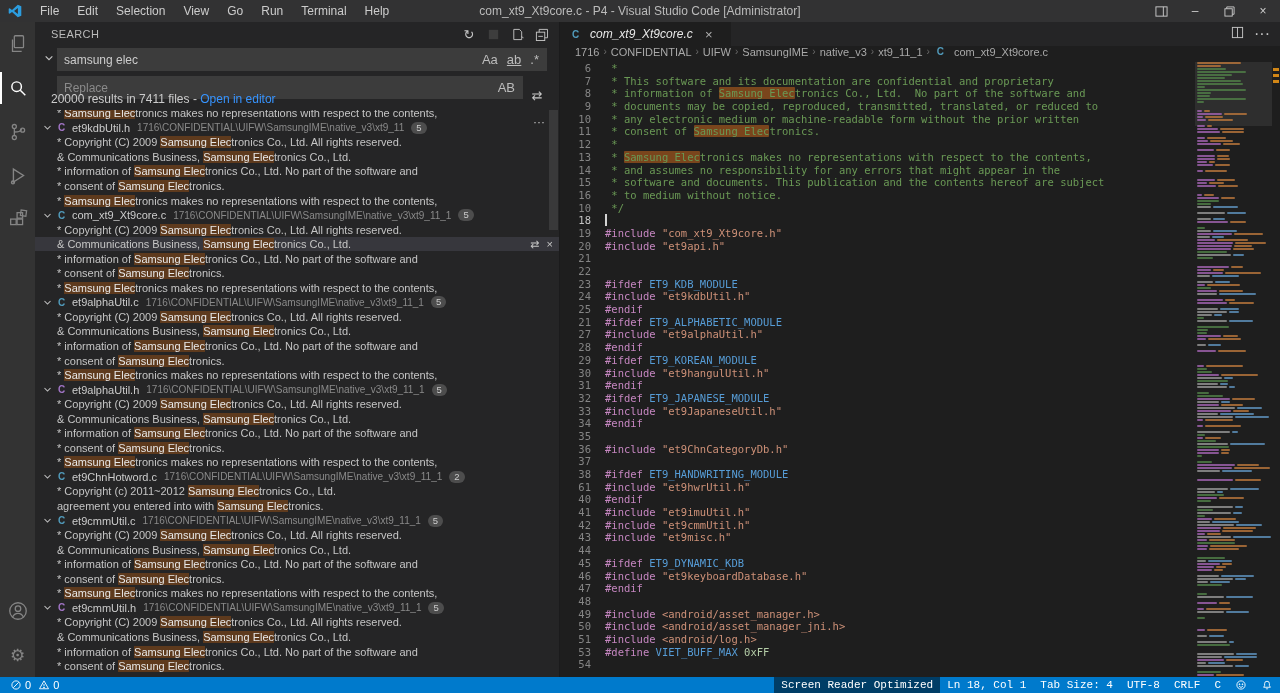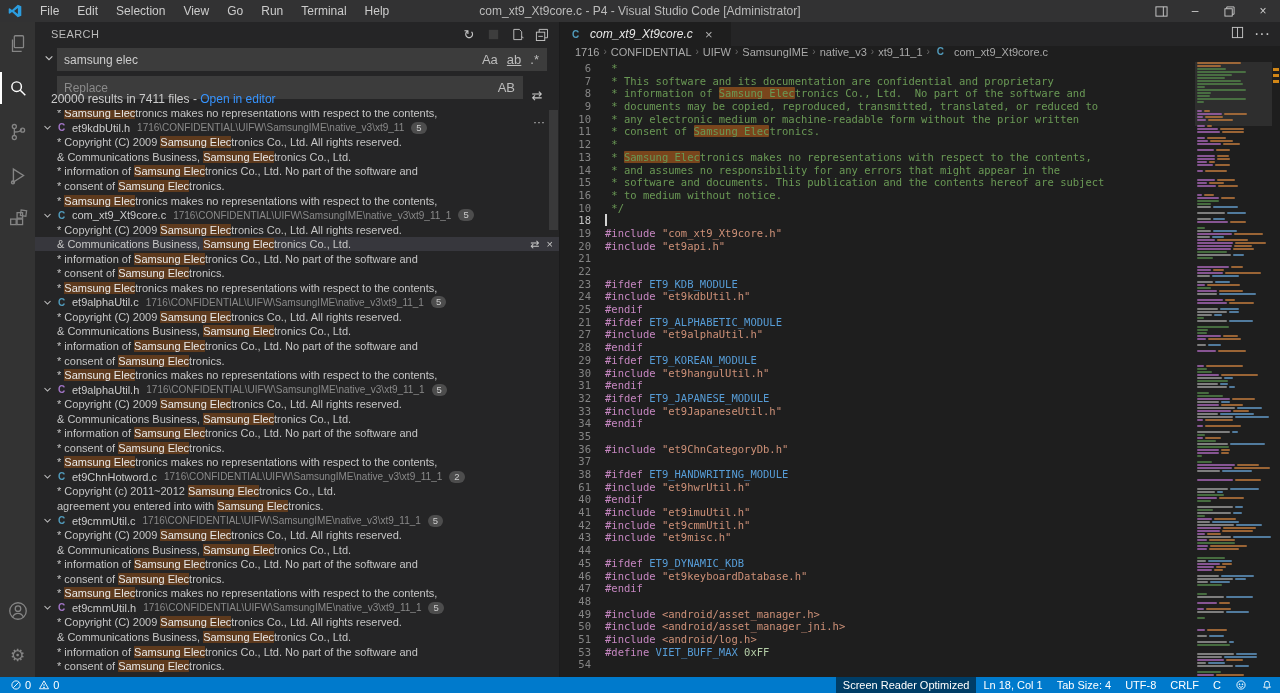--- a/index.html
+++ b/index.html
@@ -99,21 +99,21 @@
   .mm-slider { position:absolute; top:0; left:0; right:0; height:64px; background:rgba(121,121,121,0.18); }
   .mm-row { height:2px; margin-bottom:1px; display:flex; gap:2px; padding-left:2px; }
   .mm-seg { height:2px; border-radius:1px; }
   .overview-ruler { position:absolute; top:40px; right:0; width:8px; bottom:0; background:#1e1e1e; }
   .ov-mark { position:absolute; left:1px; width:6px; height:3px; background:#d18616; }
 
   
   .statusbar { position:absolute; left:0; right:0; bottom:0; height:16px; background:#007acc; color:#ffffff;
                display:flex; align-items:center; font-size:11px; z-index:30; }
   .sb-left { display:flex; align-items:center; padding-left:8px; gap:3px; }
-  .sb-right { margin-left:auto; display:flex; align-items:flex-start; height:100%; }
+  .sb-right { margin-left:auto; display:flex; align-items:flex-start; height:100%;font-family:Liberation Mono, monospace; }
   .status-item { padding:0 7px; height:100%; display:flex; align-items:center; gap:3px; }
   .status-item.prominent { background:#003d66; }
   .status-icon svg { width:12px; height:12px; display:block; }
 </style>
 </head>
 <body>
 
 <div class="app">
 
   <div class="titlebar">

